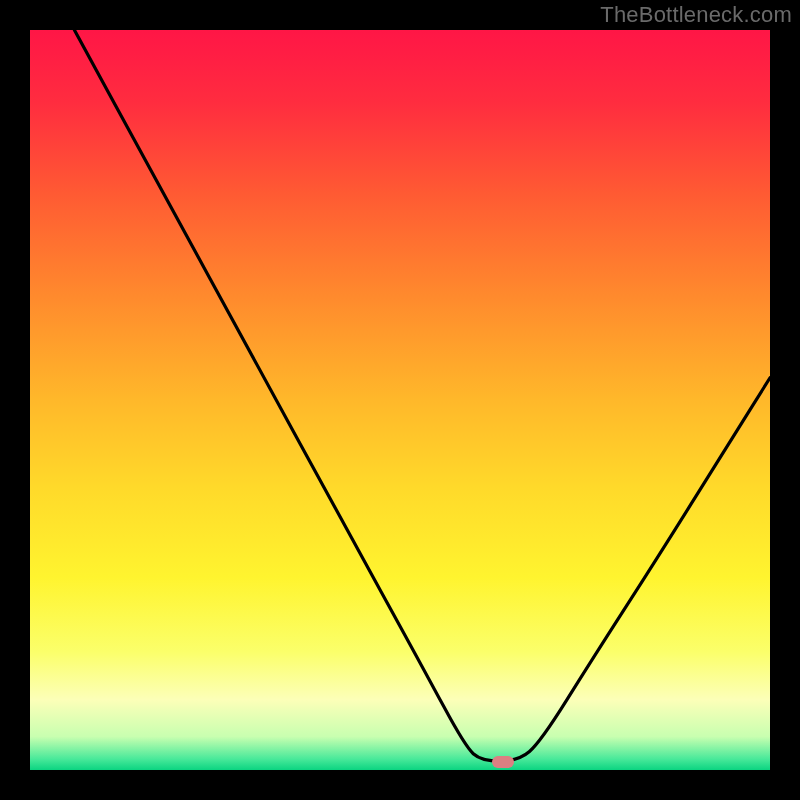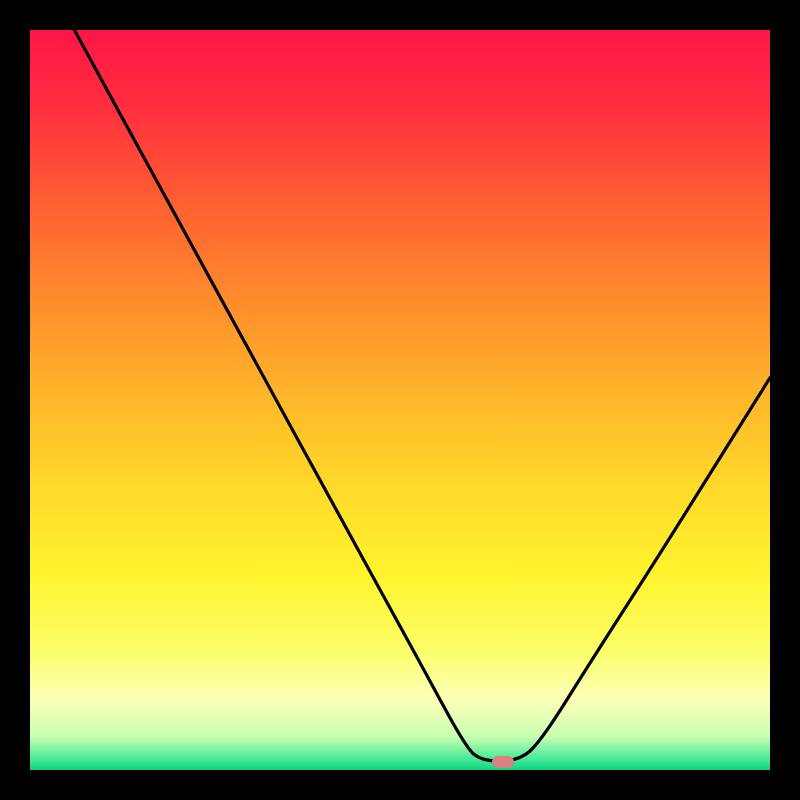--- a/index.html
+++ b/index.html
@@ -46,20 +46,21 @@
     height: 12px;
     border-radius: 6px;
     z-index: 10;
   }
 </style>
 </head>
 <body>
 
 <div class="outer">
 
+  <div class="watermark">TheBottleneck.com</div>
 
   <div class="plot-frame">
     <svg class="plot" viewBox="0 0 740 740" preserveAspectRatio="none">
       <defs>
         <linearGradient id="bg-grad" x1="0" y1="0" x2="0" y2="1">
         <stop offset="0%" stop-color="#ff1646"></stop>
             <stop offset="10%" stop-color="#ff2d3f"></stop>
             <stop offset="22%" stop-color="#ff5a33"></stop>
             <stop offset="36%" stop-color="#ff8a2d"></stop>
             <stop offset="50%" stop-color="#ffb82a"></stop>

